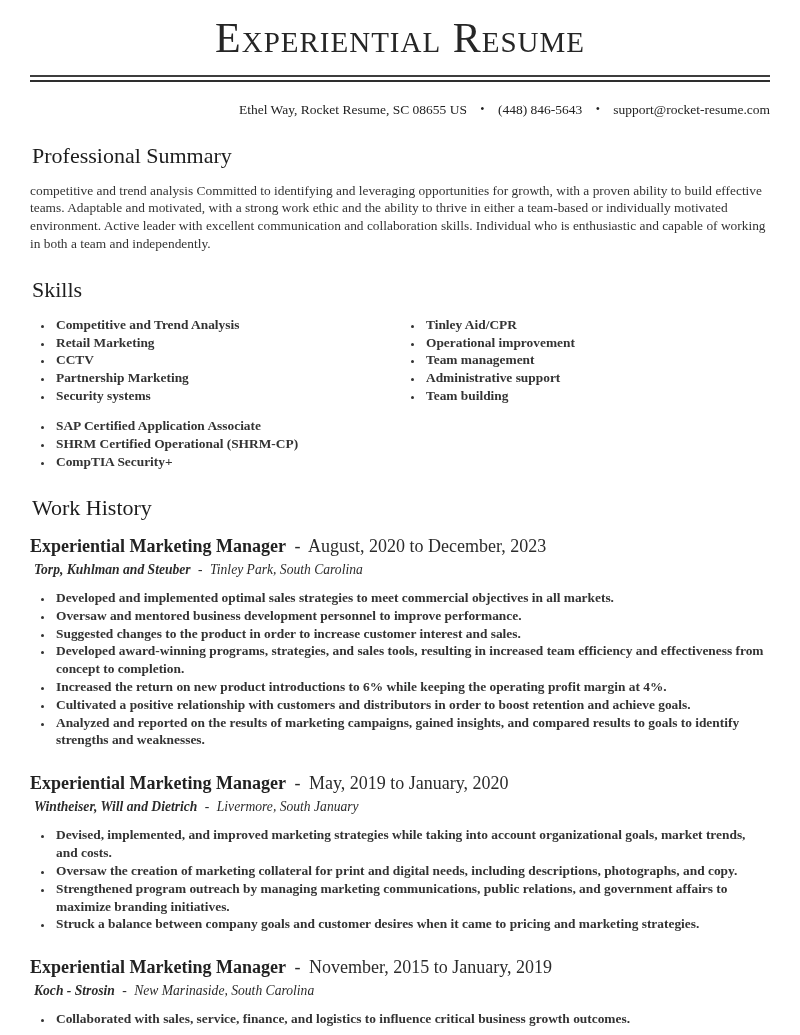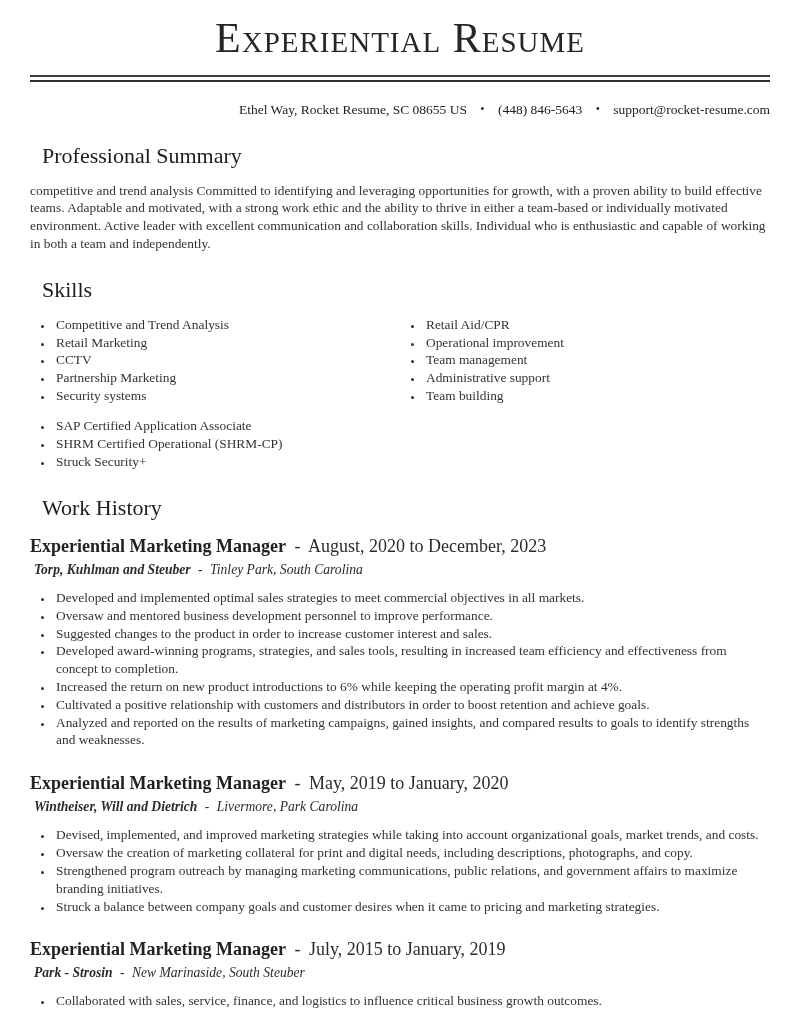--- a/index.html
+++ b/index.html
@@ -34,35 +34,36 @@
     font-size: 13.5px;
     color: #222222;
   }
   .contact-line .sep { display: inline-block; margin: 0 10px; font-size: 12px; position: relative; top: -1px; }
 
   
   h2.section-heading {
     font-size: 22px;
     font-weight: normal;
     color: #1d1d1d;
-    margin: 25px 0 0 12px;
+    margin: 25px 0 0 2px;
     line-height: 1.2;
   }
   .summary-text {
     margin: 12px 0 0 0;
     font-size: 13.4px;
     line-height: 1.32;
     color: #333333;
     text-align: left;
   }
 
   ul.doc-list {
     margin: 12px 0 0 0;
     padding-left: 24px;
     list-style-type: disc;
+    font-weight: bold;
   }
   ul.doc-list li {
     font-size: 13.4px;
     line-height: 1.33;
     color: #333333;
     padding-left: 2px;
   }
   ul.doc-list li::marker { font-size: 11px; color: #333333; }
 
   .skills-cols { display: flex; }
@@ -113,34 +114,34 @@
     <h2 class="section-heading">Skills</h2>
     <div class="skills-cols">
       <ul class="doc-list">
         <li>Competitive and Trend Analysis</li>
         <li>Retail Marketing</li>
         <li>CCTV</li>
         <li>Partnership Marketing</li>
         <li>Security systems</li>
       </ul>
       <ul class="doc-list">
-        <li>Retail Aid/CPR</li>
+        <li>Tinley Aid/CPR</li>
         <li>Operational improvement</li>
         <li>Team management</li>
         <li>Administrative support</li>
         <li>Team building</li>
       </ul>
     </div>
   </section>
 
   <section>
     <ul class="doc-list">
       <li>SAP Certified Application Associate</li>
       <li>SHRM Certified Operational (SHRM-CP)</li>
-      <li>Struck Security+</li>
+      <li>CompTIA Security+</li>
     </ul>
   </section>
 
   <section>
     <h2 class="section-heading">Work History</h2>
 
     <div class="job">
       <p class="job-title-line">
         <span class="job-title">Experiential Marketing Manager</span>
         <span class="sep-dash">-</span>
@@ -164,40 +165,40 @@
 
     <div class="job">
       <p class="job-title-line">
         <span class="job-title">Experiential Marketing Manager</span>
         <span class="sep-dash">-</span>
         <span>May, 2019 to January, 2020</span>
       </p>
       <p class="company-line">
         <span class="company-name">Wintheiser, Will and Dietrich</span>
         <span class="sep-dash">-</span>
-        <span>Livermore, Park Carolina</span>
+        <span>Livermore, South January</span>
       </p>
       <ul class="doc-list">
         <li>Devised, implemented, and improved marketing strategies while taking into account organizational goals, market trends, and costs.</li>
         <li>Oversaw the creation of marketing collateral for print and digital needs, including descriptions, photographs, and copy.</li>
         <li>Strengthened program outreach by managing marketing communications, public relations, and government affairs to maximize branding initiatives.</li>
         <li>Struck a balance between company goals and customer desires when it came to pricing and marketing strategies.</li>
       </ul>
     </div>
 
     <div class="job">
       <p class="job-title-line">
         <span class="job-title">Experiential Marketing Manager</span>
         <span class="sep-dash">-</span>
-        <span>July, 2015 to January, 2019</span>
+        <span>November, 2015 to January, 2019</span>
       </p>
       <p class="company-line">
-        <span class="company-name">Park - Strosin</span>
-        <span class="sep-dash">-</span>
-        <span>New Marinaside, South Steuber</span>
+        <span class="company-name">Koch - Strosin</span>
+        <span class="sep-dash">-</span>
+        <span>New Marinaside, South Carolina</span>
       </p>
       <ul class="doc-list">
         <li>Collaborated with sales, service, finance, and logistics to influence critical business growth outcomes.</li>
 
       </ul>
     </div>
   </section>
 
 </div>
 

